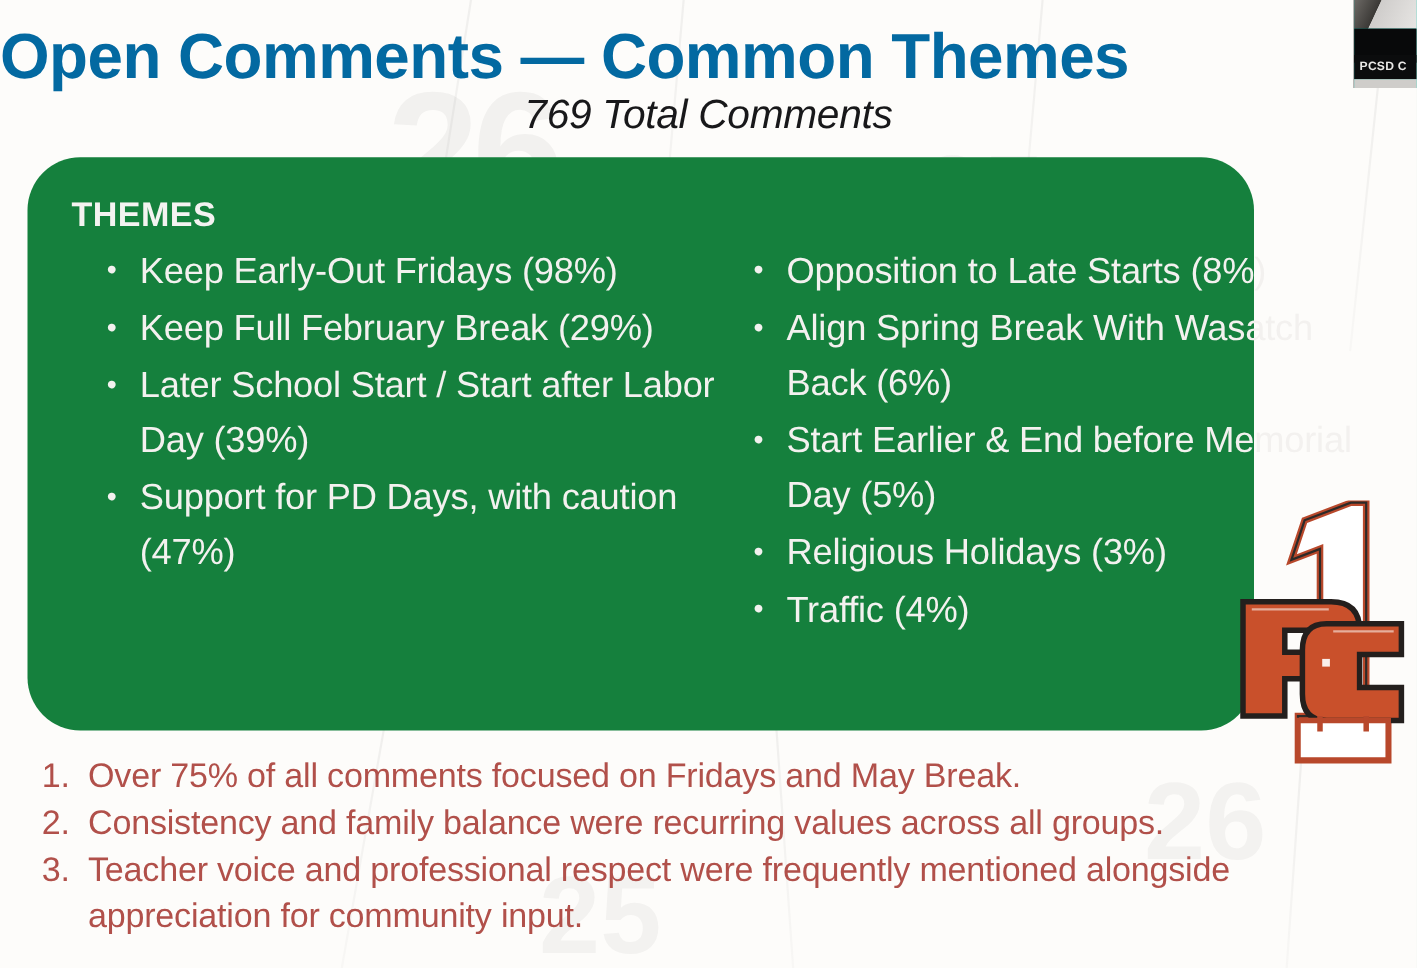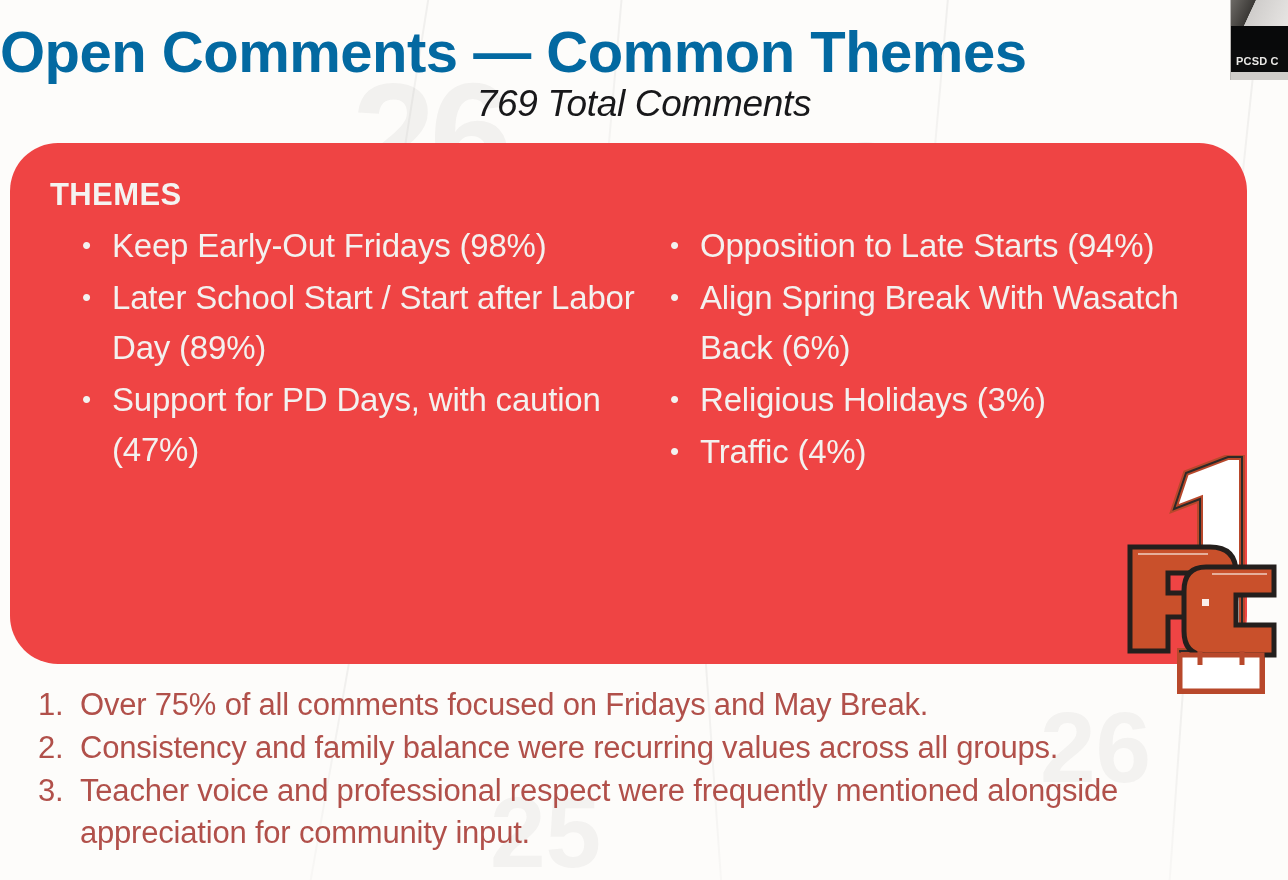--- a/index.html
+++ b/index.html
@@ -51,23 +51,23 @@
     font-size:37px;
     font-style:italic;
     font-weight:400;
     color:#18181a;
     letter-spacing:-0.3px;
   }
 
   
   #panel {
     position:absolute;
-    left:10px; top:143px;
-    width:1237px; height:521px;
-    background:#ef4444;
+    left:25px; top:143px;
+    width:1115px; height:521px;
+    background:#15803d;
     border-radius:48px;
   }
   #panel-heading {
     position:absolute; left:40px; top:34px;
     font-size:31px; font-weight:700;
     color:#f4f3f1;
     letter-spacing:0.4px;
   }
   .col {
     position:absolute;
@@ -182,27 +182,29 @@
   </div>
 
   <div id="title">Open Comments — Common Themes</div>
   <div id="subtitle">769 Total Comments</div>
 
   <div id="panel">
     <div id="panel-heading">THEMES</div>
 
     <ul class="themes col" id="col-left">
       <li>Keep Early-Out Fridays (98%)</li>
-      <li>Later School Start / Start after Labor Day (89%)</li>
+      <li>Keep Full February Break (29%)</li>
+      <li>Later School Start / Start after Labor Day (39%)</li>
       <li>Support for PD Days, with caution (47%)</li>
     </ul>
 
     <ul class="themes col" id="col-right">
-      <li>Opposition to Late Starts (94%)</li>
+      <li>Opposition to Late Starts (8%)</li>
       <li>Align Spring Break With Wasatch Back (6%)</li>
+      <li>Start Earlier &amp; End before Memorial Day (5%)</li>
       <li>Religious Holidays (3%)</li>
       <li>Traffic (4%)</li>
     </ul>
   </div>
 
   <div id="logo">
     <svg viewBox="0 0 156 250" width="156" height="250">
 
       <g>
         <path d="M62 18 L104 2 L118 2 L118 196 L138 196 L138 236 L56 236 L56 196 L76 196 L76 44 L50 54 Z" fill="#ffffff" stroke="#b8482b" stroke-width="6" stroke-linejoin="miter"></path>

